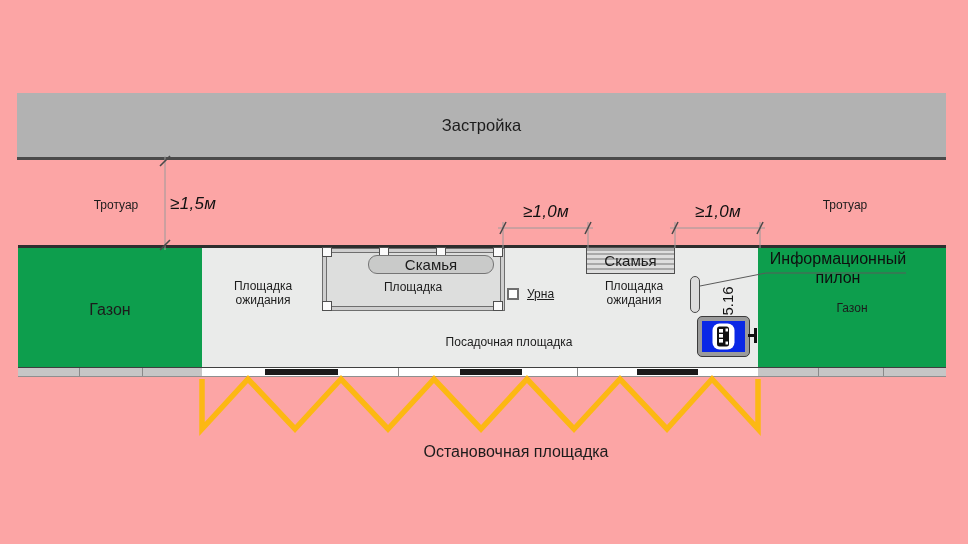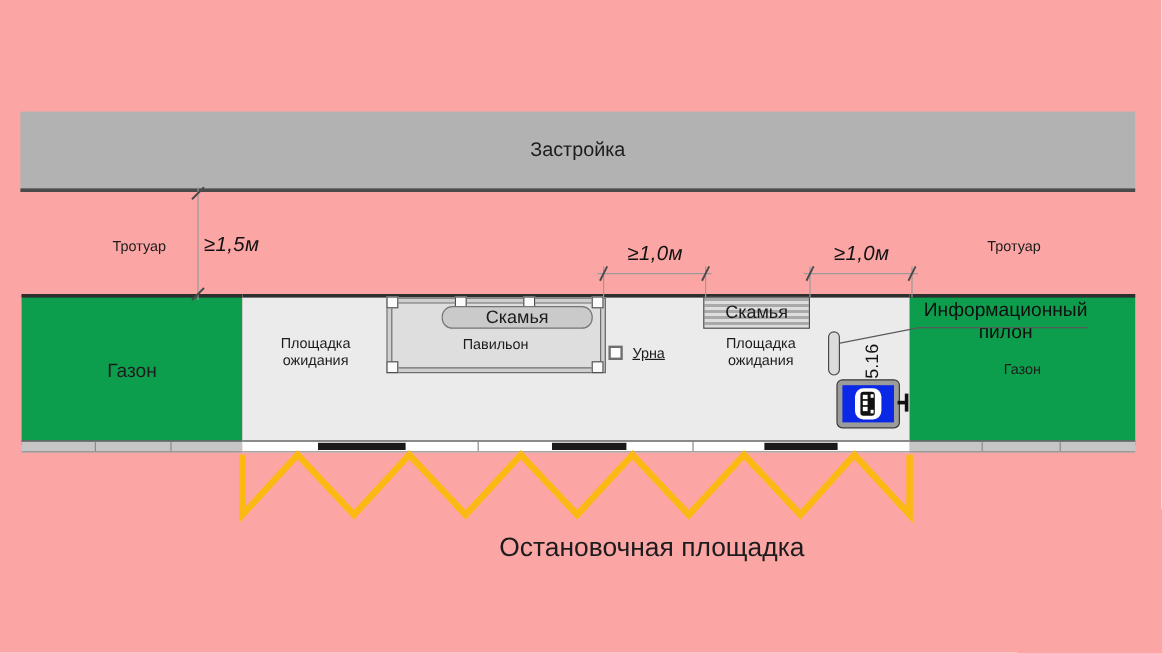--- a/index.html
+++ b/index.html
@@ -67,32 +67,33 @@
     <span>Газон</span>
   </div>
   <div class="abs platform"></div>
   <div class="abs lawn lawnR"></div>
   <div class="lbl" style="left:812px;top:301px;width:80px;">Газон</div>
 
   <div class="lbl wrap info-label">Информационный пилон</div>
 
   <div class="lbl wrap" style="left:213px;top:279px;width:100px;">Площадка ожидания</div>
   <div class="lbl wrap" style="left:584px;top:279px;width:100px;">Площадка ожидания</div>
+  <div class="lbl" style="left:409px;top:335px;width:200px;">Посадочная площадка</div>
 
   <div class="abs pavilion"></div>
   <div class="post" style="left:322px;top:247px;"></div>
   <div class="post" style="left:379px;top:247px;"></div>
   <div class="post" style="left:436px;top:247px;"></div>
   <div class="post" style="left:493px;top:247px;"></div>
   <div class="post" style="left:322px;top:301px;"></div>
   <div class="post" style="left:493px;top:301px;"></div>
   <div class="abs bench1">
     <span>Скамья</span>
   </div>
-  <div class="lbl" style="left:363px;top:280px;width:100px;">Павильон</div>
+  <div class="lbl" style="left:363px;top:280px;width:100px;">Площадка</div>
 
   <div class="abs bench2">
     <span>Скамья</span>
   </div>
 
   <div class="abs bin"></div>
   <div class="lbl" style="left:527px;top:287px;text-decoration:underline;">Урна</div>
 
   <div class="abs pylon"></div>
 
@@ -157,15 +158,15 @@
     <g stroke="#4a4a4a" stroke-width="1.6">
       <line x1="672" y1="234" x2="678" y2="222"></line>
       <line x1="757" y1="234" x2="763" y2="222"></line>
     </g>
 
     <polyline points="700,286 766,273 906,273" fill="none" stroke="#5a5a5a" stroke-width="1"></polyline>
 
     <polyline points="202,379 202,429 248,379 295,429 341,379 388,429 434,379 481,429 527,379 574,429 620,379 667,429 712,379 758,429 758,379" fill="none" stroke="#fcb813" stroke-width="5.5" stroke-linejoin="miter" stroke-linecap="butt"></polyline>
   </svg>
 
-  <div class="lbl" style="left:416px;top:443px;width:200px;font-size:22px;">Остановочная площадка</div>
+  <div class="lbl" style="left:416px;top:443px;width:200px;font-size:16px;">Остановочная площадка</div>
 
 </div>
 
 </body></html>

